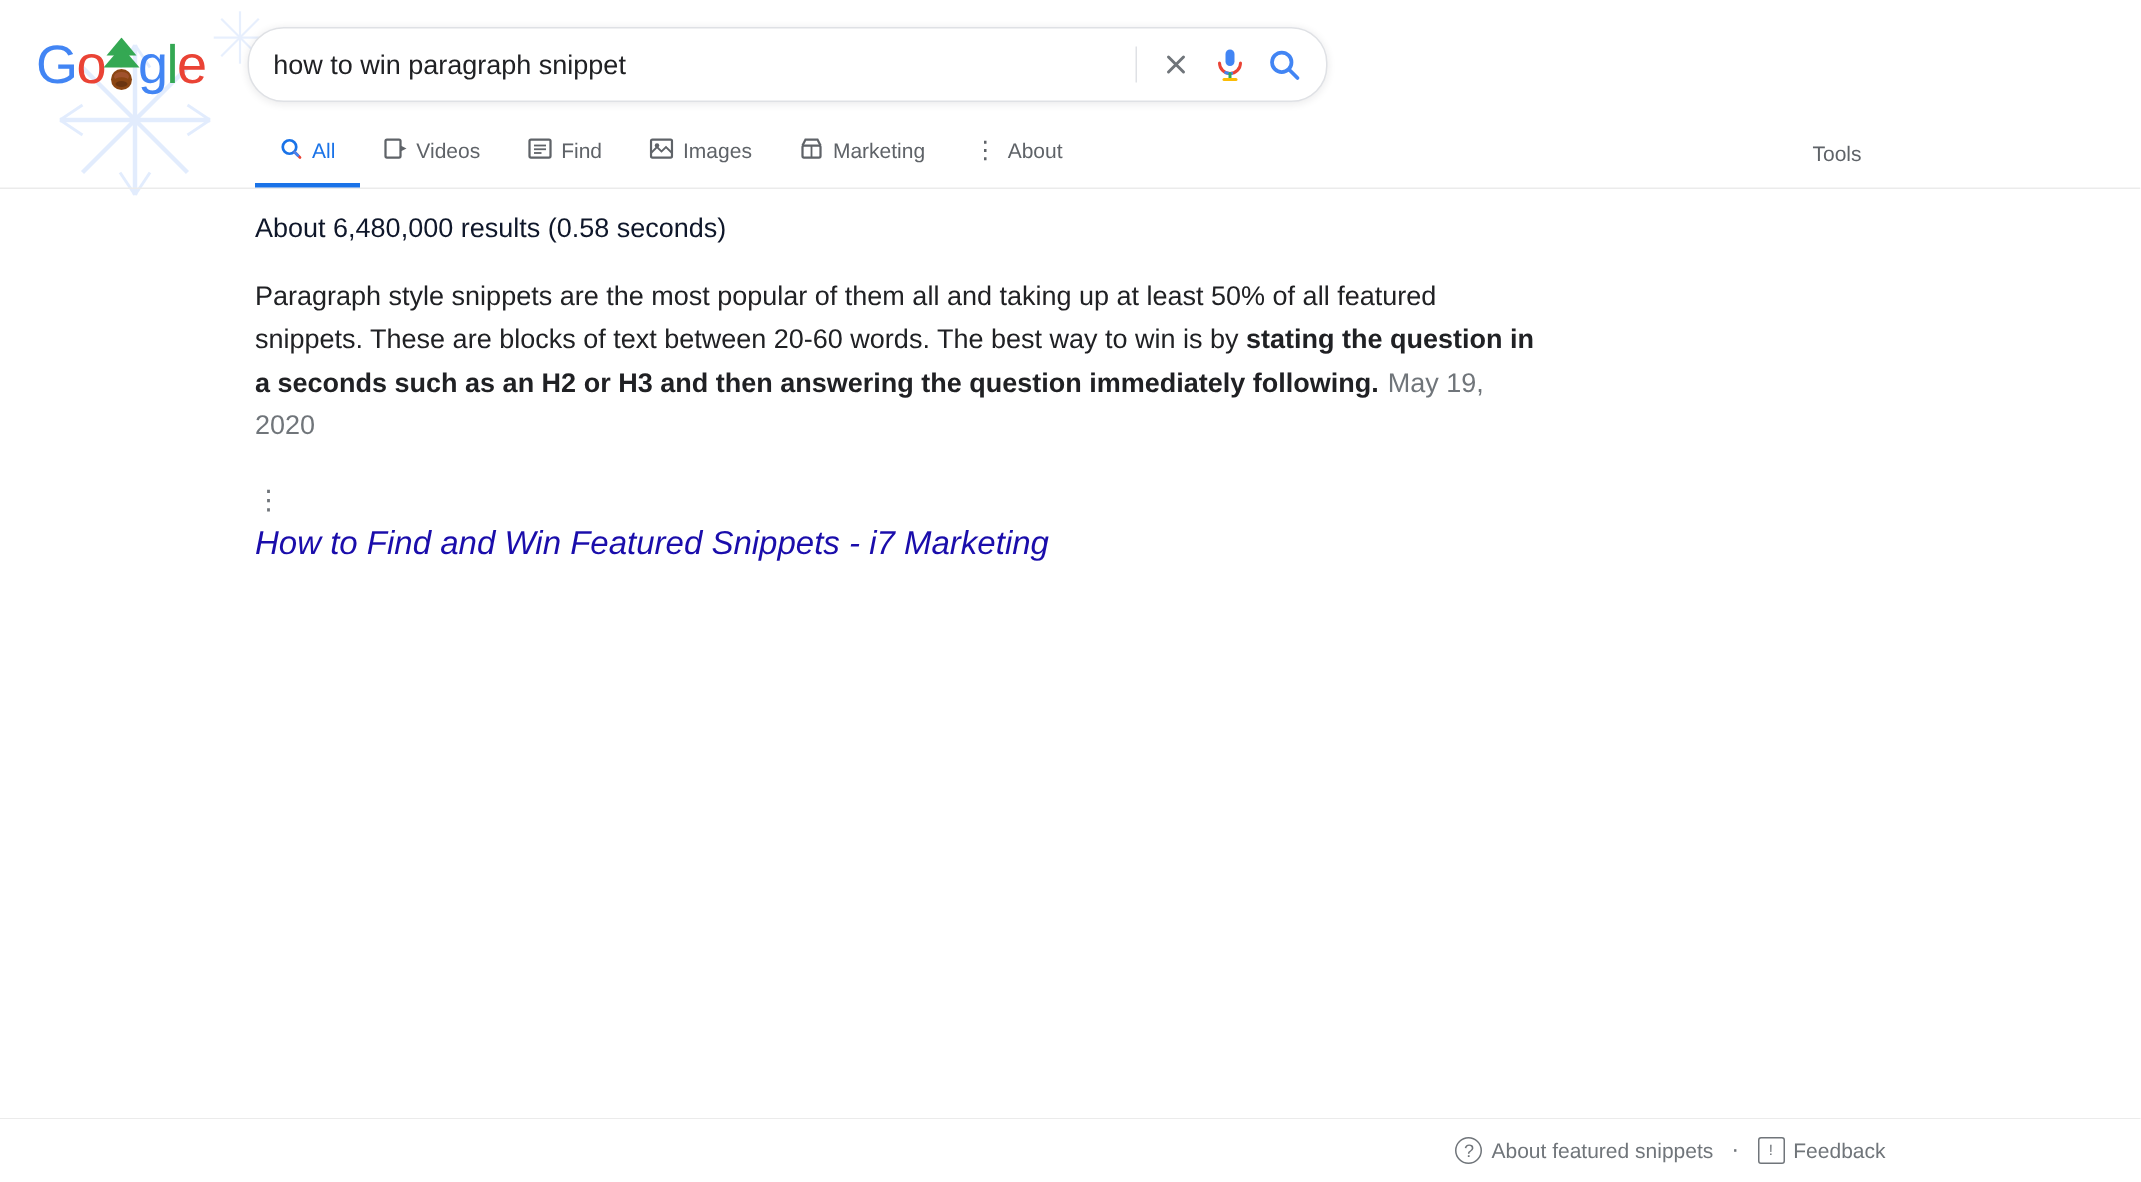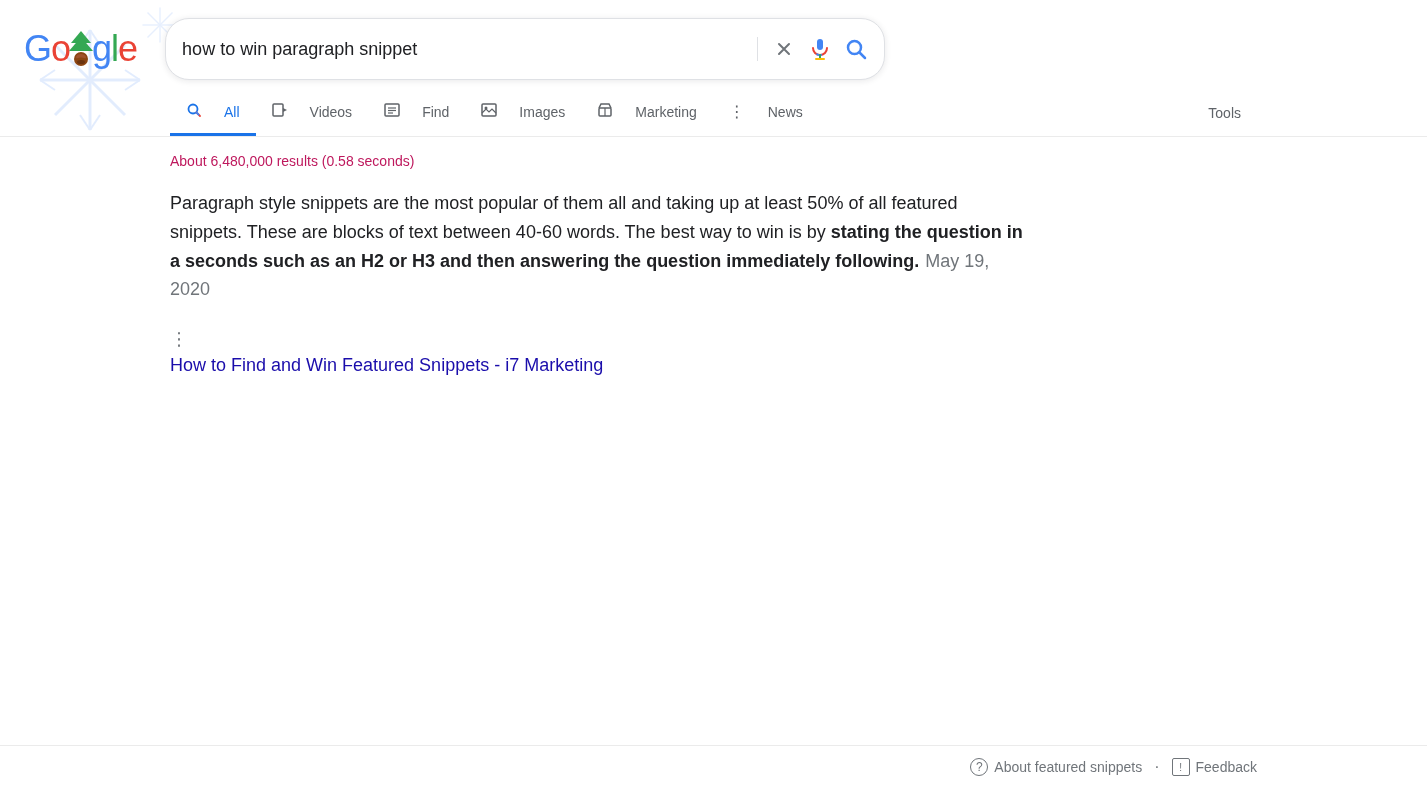--- a/index.html
+++ b/index.html
@@ -47,21 +47,21 @@
       flex: 1;
       max-width: 720px;
     }
 
     .search-bar {
       display: flex;
       align-items: center;
       border: 1px solid #dfe1e5;
       border-radius: 24px;
       padding: 8px 16px;
-      height: 62px;
+      height: 50px;
       box-shadow: 0 1px 6px rgba(32,33,36,0.1);
       background: #fff;
     }
 
     .search-input {
       flex: 1;
       font-size: 18px;
       border: none;
       outline: none;
       color: #202124;
@@ -104,21 +104,21 @@
       align-items: center;
       padding: 0 170px;
       border-bottom: 1px solid #ebebeb;
       position: relative;
       z-index: 1;
     }
 
     .nav-tab {
       display: flex;
       align-items: center;
-      gap: 22px;
+      gap: 6px;
       padding: 12px 16px;
       font-size: 14px;
       color: #5f6368;
       cursor: pointer;
       text-decoration: none;
       position: relative;
       white-space: nowrap;
       border-bottom: 3px solid transparent;
     }
 
@@ -136,22 +136,22 @@
     }
 
     
     .results-area {
       padding: 16px 170px 20px 170px;
       position: relative;
       z-index: 1;
     }
 
     .results-count {
-      font-size: 14px;
-      color: #be185d;
+      font-size: 18px;
+      color: #0f172a;
       margin-bottom: 20px;
     }
 
     
     .featured-snippet {
       max-width: 860px;
       margin-bottom: 24px;
     }
 
     .snippet-text {
@@ -189,25 +189,26 @@
       color: #202124;
     }
 
     .result-url-dots {
       color: #70757a;
       font-size: 18px;
       cursor: pointer;
     }
 
     .result-title {
-      font-size: 18px;
+      font-size: 22px;
       color: #1a0dab;
       cursor: pointer;
       text-decoration: none;
       line-height: 1.3;
+      font-style: italic;
     }
 
     
     .bottom-bar {
       position: fixed;
       bottom: 0;
       left: 0;
       right: 0;
       border-top: 1px solid #ebebeb;
       background: #fff;
@@ -391,35 +392,35 @@
         <path d="M2 6l2-4h8l2 4" stroke="#5f6368" stroke-width="1.5" fill="none"></path>
         <rect x="2" y="6" width="12" height="8" rx="1" stroke="#5f6368" stroke-width="1.5"></rect>
         <line x1="8" y1="6" x2="8" y2="14" stroke="#5f6368" stroke-width="1.2"></line>
       </svg>
     </span>
     <span>Marketing</span>
   </div>
 
   <div class="nav-tab">
     <span style="font-size:16px; color:#5f6368; letter-spacing:1px;">⋮</span>
-    <span>News</span>
+    <span>About</span>
   </div>
 
   <div class="nav-tools">
     <span>Tools</span>
   </div>
 </nav>
 
 <div class="results-area">
 
   <div class="results-count">About 6,480,000 results (0.58 seconds)</div>
 
   <div class="featured-snippet">
     <p class="snippet-text">
-      <span>Paragraph style snippets are the most popular of them all and taking up at least 50% of all featured snippets. These are blocks of text between 40-60 words. The best way to win is by </span><span class="snippet-bold">stating the question in a seconds such as an H2 or H3 and then answering the question immediately following.</span><span class="snippet-date">May 19, 2020</span>
+      <span>Paragraph style snippets are the most popular of them all and taking up at least 50% of all featured snippets. These are blocks of text between 20-60 words. The best way to win is by </span><span class="snippet-bold">stating the question in a seconds such as an H2 or H3 and then answering the question immediately following.</span><span class="snippet-date">May 19, 2020</span>
     </p>
   </div>
 
   <div class="search-result">
     <div class="result-url-row">
       <span class="result-url-dots" style="font-size:18px; color:#70757a; cursor:pointer;">⋮</span>
     </div>
     <a class="result-title" href="#">How to Find and Win Featured Snippets - i7 Marketing</a>
   </div>
 

